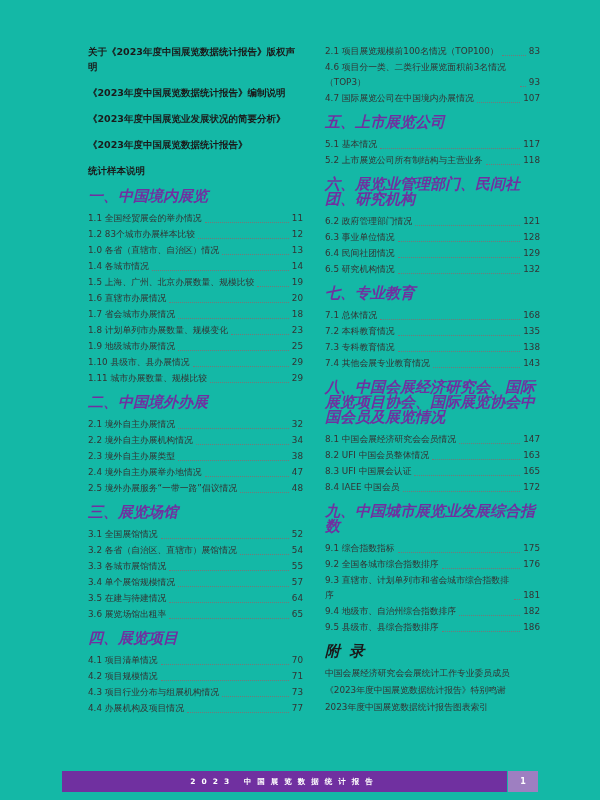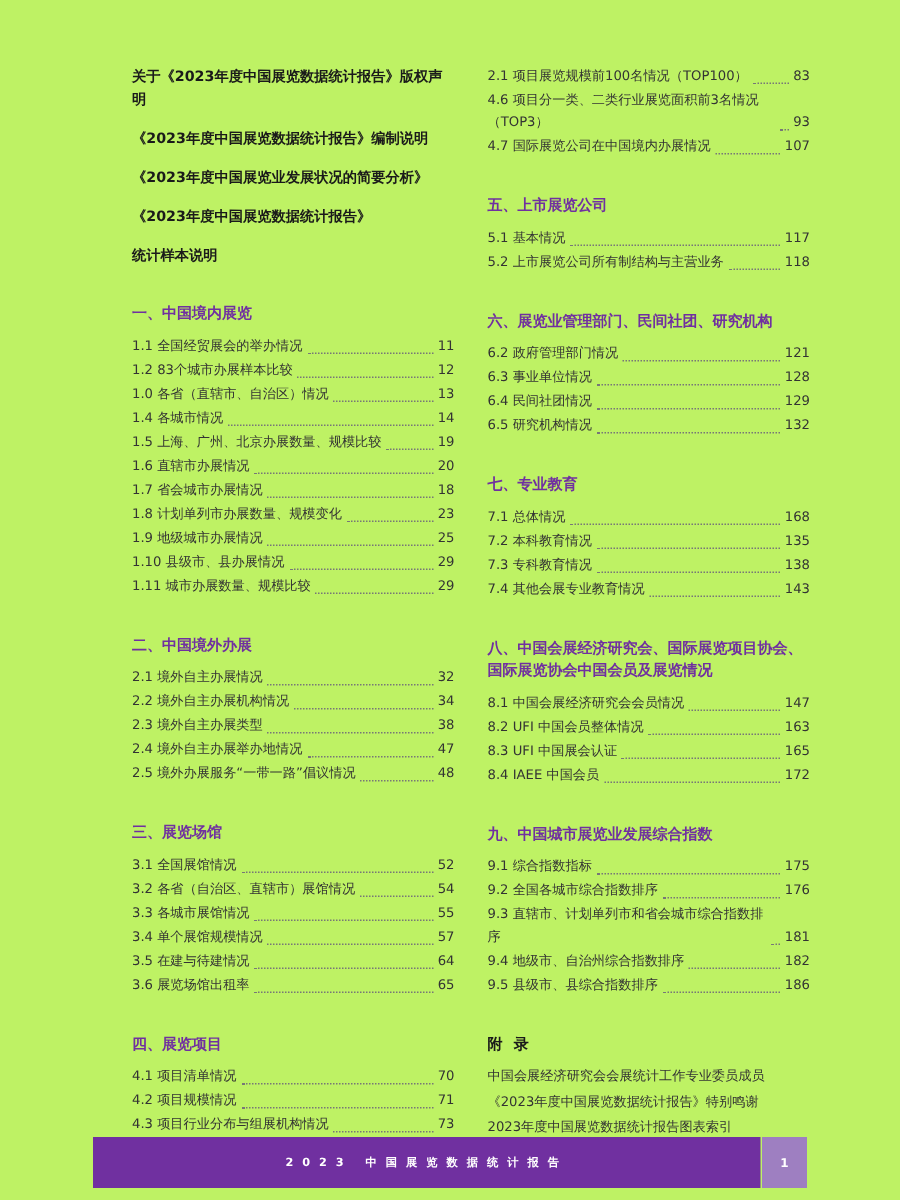--- a/index.html
+++ b/index.html
@@ -8,56 +8,56 @@
     --text:#333333;
     --text-dark:#1a1a1a;
   }
   *{margin:0;padding:0;box-sizing:border-box;}
   html,body{background:#ffffff;}
   body{
     width:600px;height:800px;position:relative;overflow:hidden;
     font-family:"DejaVu Sans","Liberation Sans",sans-serif;
     color:var(--text);
   }
-  .page{position:absolute;inset:0;background:#bef264;}
+  .page{position:absolute;inset:0;background:#14b8a6;}
   .content{
     position:absolute;top:44px;left:88px;right:60px;
     display:grid;grid-template-columns:1fr 1fr;column-gap:22px;
     align-items:start;
   }
   .col{min-width:0;}
   
   .front-line{
     font-weight:bold;color:var(--text-dark);
     font-size:9.5px;line-height:15px;margin-bottom:11px;
   }
   
   .sec-title{
     font-weight:bold;color:var(--purple);
-    font-size:10px;line-height:15px;
-    margin-top:24px;margin-bottom:7px;
+    font-size:15px;line-height:15px;
+    margin-top:9px;margin-bottom:7px;font-style:italic;
   }
   .sec-title.plain{color:var(--text-dark);letter-spacing:2px;}
   .block:first-child .sec-title{margin-top:0;}
   
   .entry{
     display:flex;align-items:flex-end;
     font-size:8.8px;line-height:15px;margin-bottom:1px;
     color:var(--text);
   }
   .lbl{flex:0 1 auto;min-width:0;}
   .leader{
     flex:1 1 auto;min-width:6px;margin:0 3px 3px 3px;
     border-bottom:1.5px dotted #777;
   }
   .pg{flex:0 0 auto;color:var(--text);}
   .appendix .entry{margin-bottom:2px;}
   
   .footer{
-    position:absolute;left:62px;right:62px;bottom:8px;height:34px;
+    position:absolute;left:62px;right:62px;bottom:8px;height:21px;
     display:flex;align-items:stretch;
   }
   .footer-bar{
     flex:1;background:var(--purple);color:#ffffff;
     display:flex;align-items:center;justify-content:center;
     font-size:7.5px;letter-spacing:6px;font-weight:bold;
   }
   .footer-page{
     width:30px;margin-left:1px;background:var(--purple-light);color:#ffffff;
     display:flex;align-items:center;justify-content:center;

